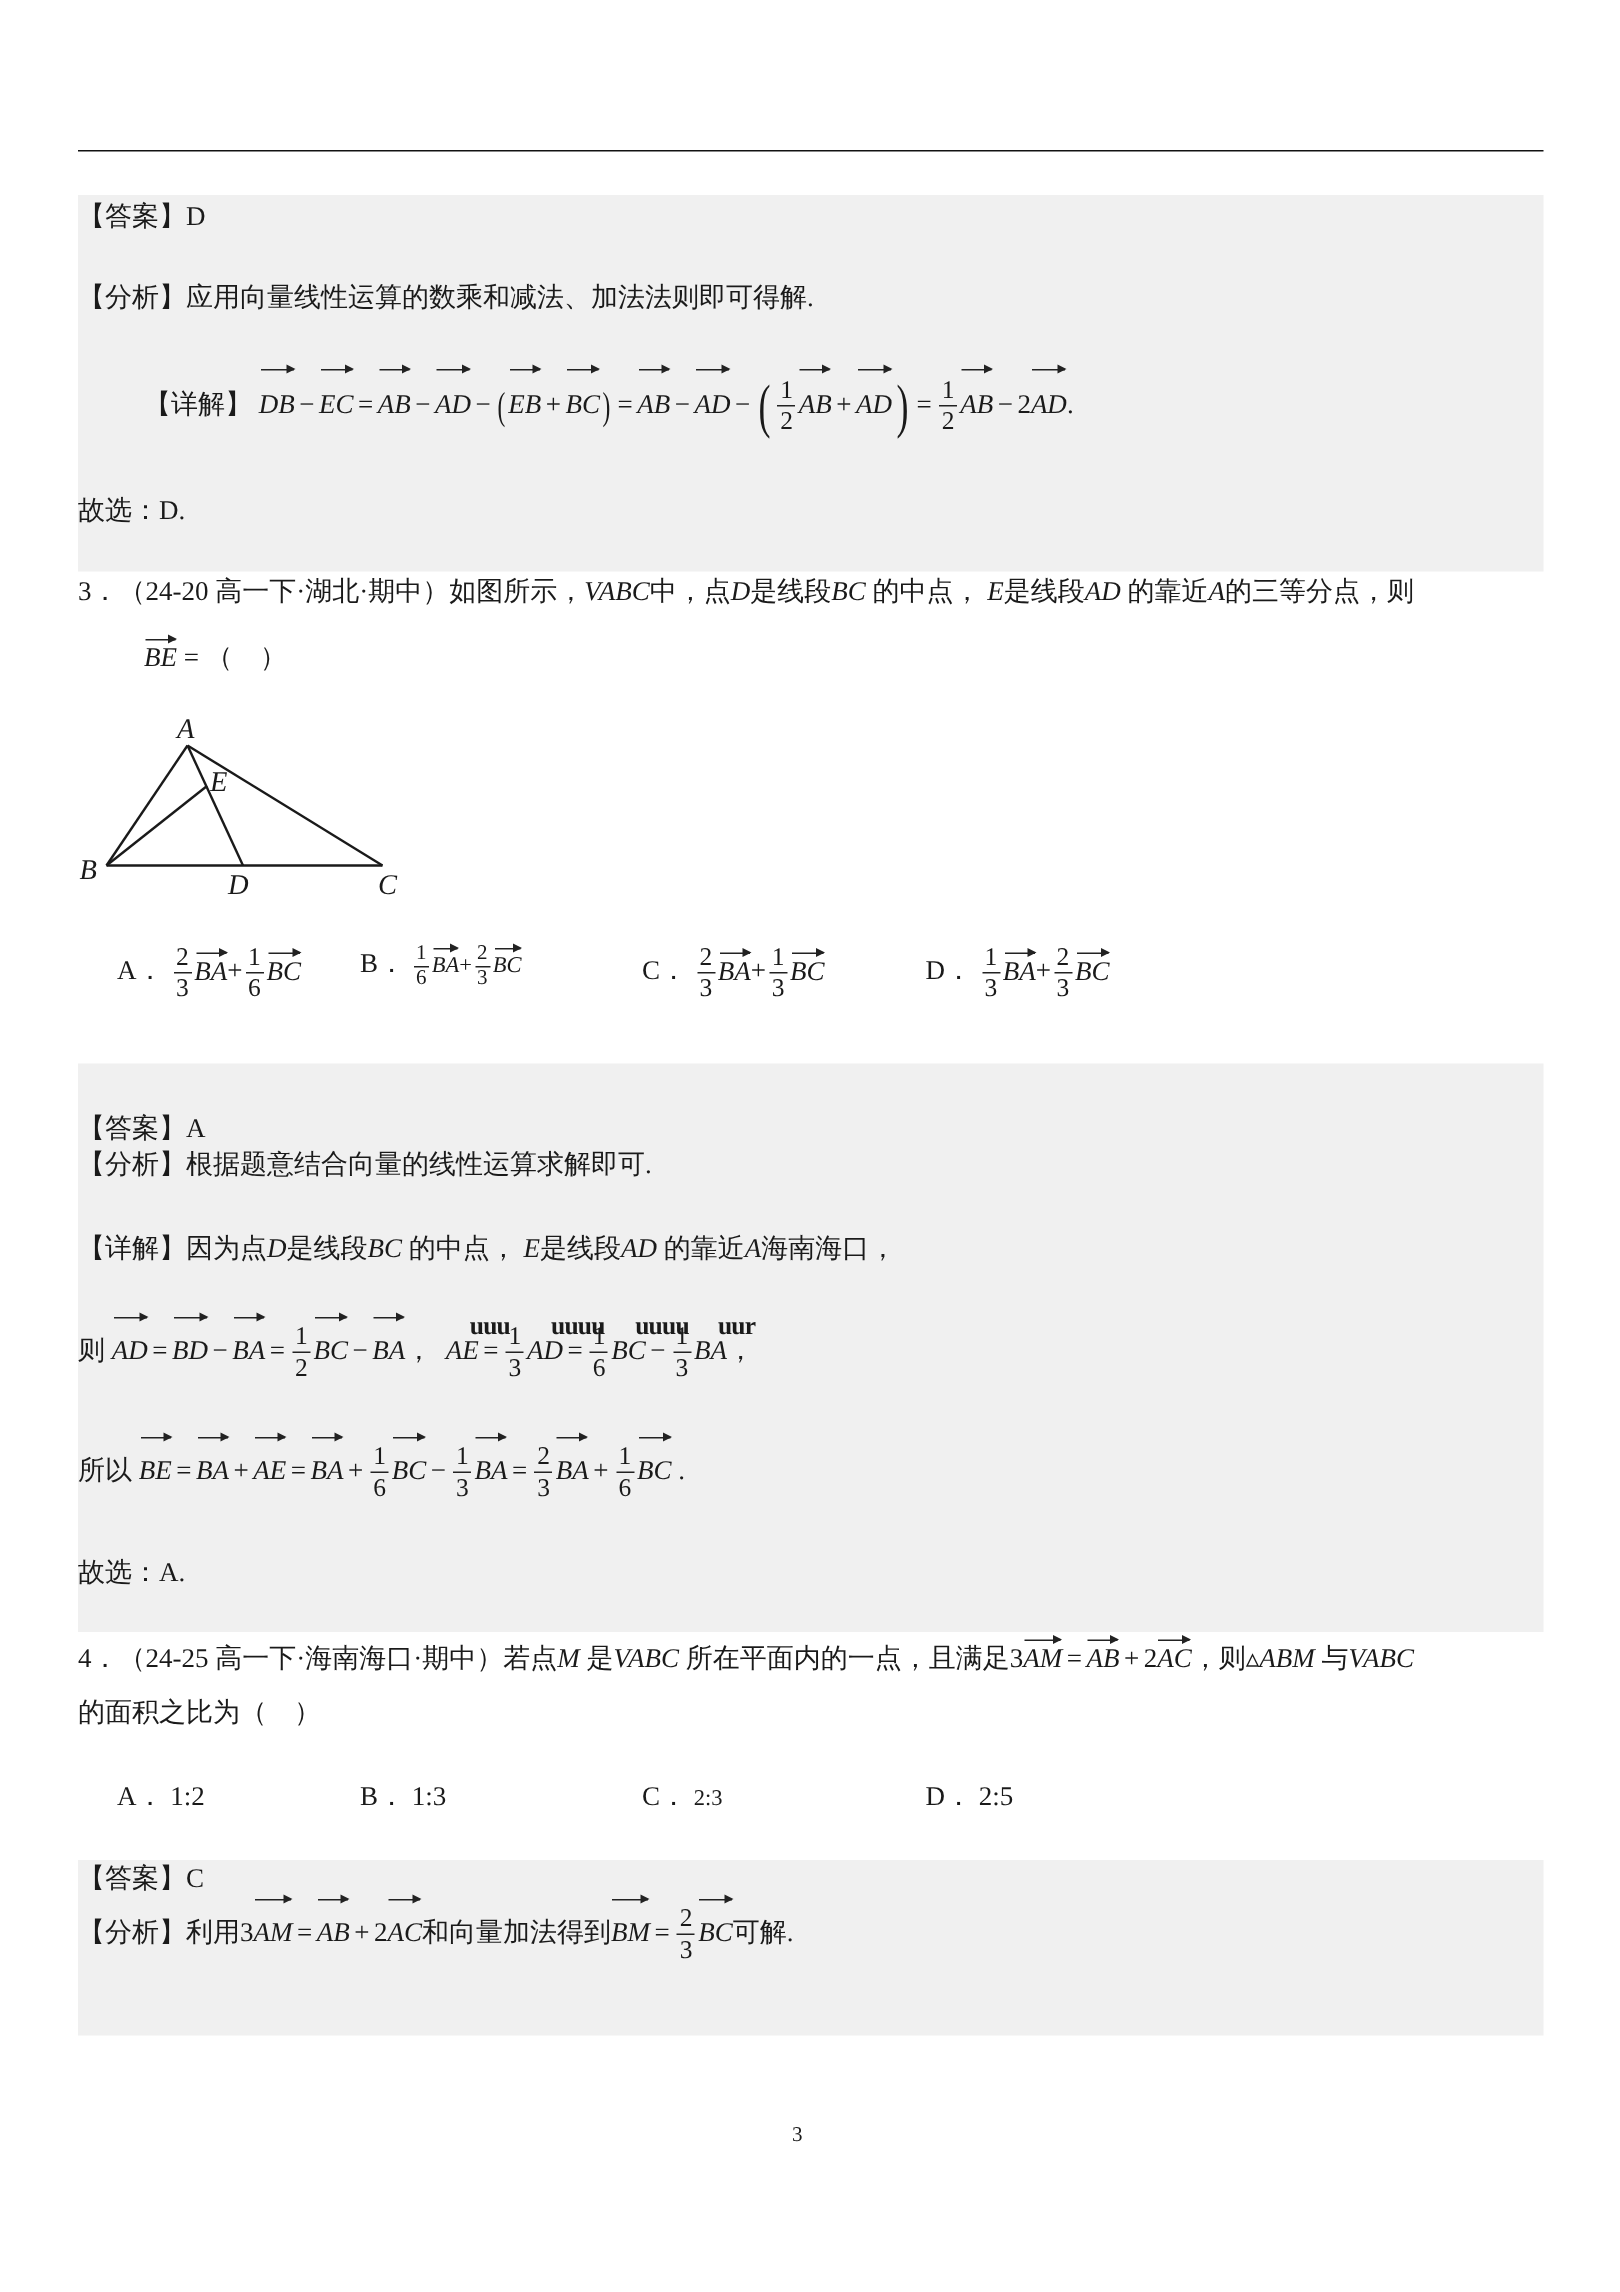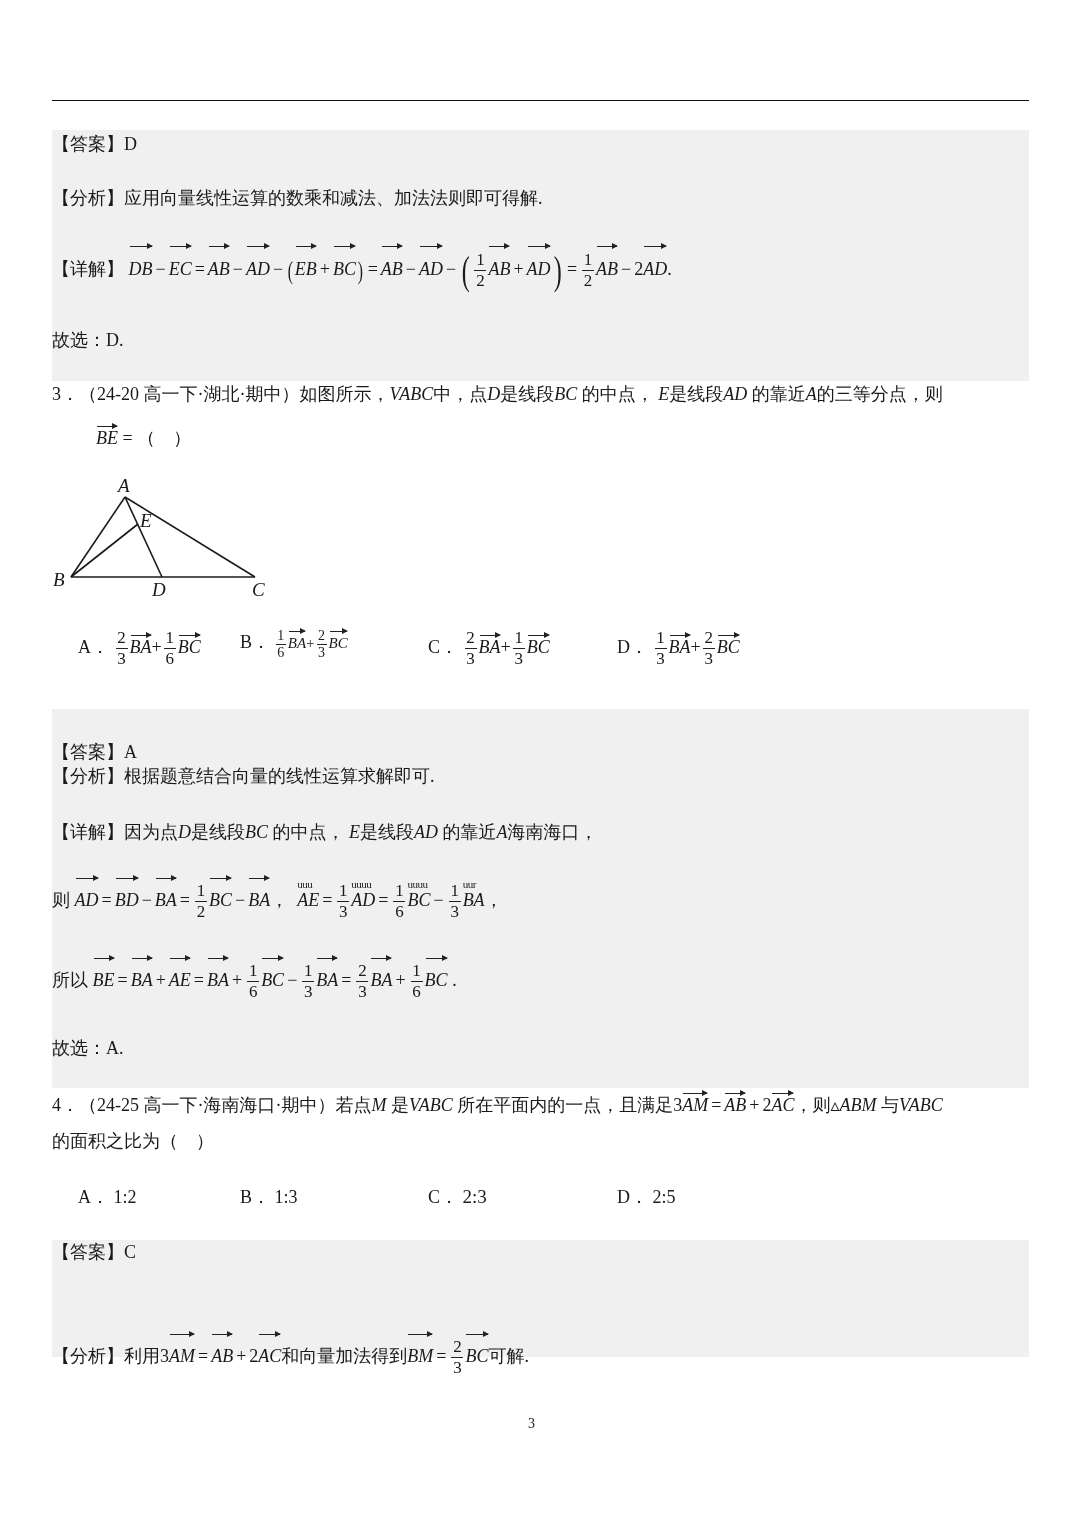--- a/index.html
+++ b/index.html
@@ -16,42 +16,42 @@
                 border-left: 6px solid #222; border-top: 3px solid transparent; border-bottom: 3px solid transparent; }
   .frac { display: inline-flex; flex-direction: column; align-items: center; vertical-align: middle;
           font-size: 17px; line-height: 20px; margin: 0 2px; }
   .frac .num { display: block; }
   .frac .den { display: block; }
   .frac.sm { font-size: 14px; line-height: 16px; }
   .paren { font-size: 40px; line-height: 40px; vertical-align: middle; font-weight: 100; transform: scaleX(0.6); display: inline-block; }
   .paren.sm { font-size: 26px; line-height: 26px; }
   .op { margin: 0 3px; }
   .opt { position: absolute; font-size: 18px; line-height: 24px; white-space: nowrap; }
-  .sm-text { font-size: 19px; }
+  .sm-text { font-size: 15px; }
   .pg { position: absolute; left: 528px; top: 1416px; font-size: 14px; }
   .uumm { position: relative; display: inline-block; font-style: italic; }
-  .uumm .garble { position: absolute; left: 0; top: -16px; font-size: 11px; font-style: normal; letter-spacing: -0.5px; font-weight: normal; }
+  .uumm .garble { position: absolute; left: 16px; top: -16px; font-size: 17px; font-style: normal; letter-spacing: -0.5px; font-weight: bold; }
   svg text { font-family: "Liberation Serif", serif; font-style: italic; font-size: 19px; fill: #1a1a1a; }
 </style>
 </head>
 <body>
 
 <div class="rule"></div>
 
 <div class="box" style="top:130px;height:251px;"></div>
 
 <div class="line" style="top:132px;">
   <span class="tag">【答案】</span><span>D</span>
 </div>
 
 <div class="line" style="top:186px;">
   <span class="tag">【分析】</span><span>应用向量线性运算的数乘和减法、加法法则即可得解.</span>
 </div>
 
-<div class="line" style="top:244px;line-height:46px;">
+<div class="line" style="top:244px;line-height:46px;padding-left:44px;">
   <span class="tag">【详解】</span>
   <span>
     <span class="vec">DB</span><span class="op">−</span><span class="vec">EC</span><span class="op">=</span><span class="vec">AB</span><span class="op">−</span><span class="vec">AD</span><span class="op">−</span><span class="paren sm">(</span><span class="vec">EB</span><span class="op">+</span><span class="vec">BC</span><span class="paren sm">)</span><span class="op">=</span><span class="vec">AB</span><span class="op">−</span><span class="vec">AD</span><span class="op">−</span><span class="paren">(</span><span class="frac">
         <span class="num">1</span>
         <span style="border-top:1px solid #222;width:12px;"></span>
         <span class="den">2</span>
       </span><span class="vec">AB</span><span class="op">+</span><span class="vec">AD</span><span class="paren">)</span><span class="op">=</span><span class="frac">
         <span class="num">1</span>
         <span style="border-top:1px solid #222;width:12px;"></span>
         <span class="den">2</span>
@@ -211,21 +211,21 @@
 </div>
 <div class="opt" style="left:617px;top:1185px;">
   <span>D．</span> <span>2:5</span>
 </div>
 
 <div class="box" style="top:1240px;height:117px;"></div>
 
 <div class="line" style="top:1240px;">
   <span>【答案】</span><span>C</span>
 </div>
-<div class="line" style="top:1332px;line-height:44px;">
+<div class="line" style="top:1264px;line-height:44px;">
   <span>【分析】</span><span>利用</span>3<span class="vec">AM</span><span class="op">=</span><span class="vec">AB</span><span class="op">+</span>2<span class="vec">AC</span><span>和向量加法得到</span><span class="vec">BM</span><span class="op">=</span><span class="frac">
       <span class="num">2</span>
       <span style="border-top:1px solid #222;width:12px;"></span>
       <span class="den">3</span>
     </span><span class="vec">BC</span><span>可解.</span>
 </div>
 
 <div class="pg">3</div>
 
 </body></html>

